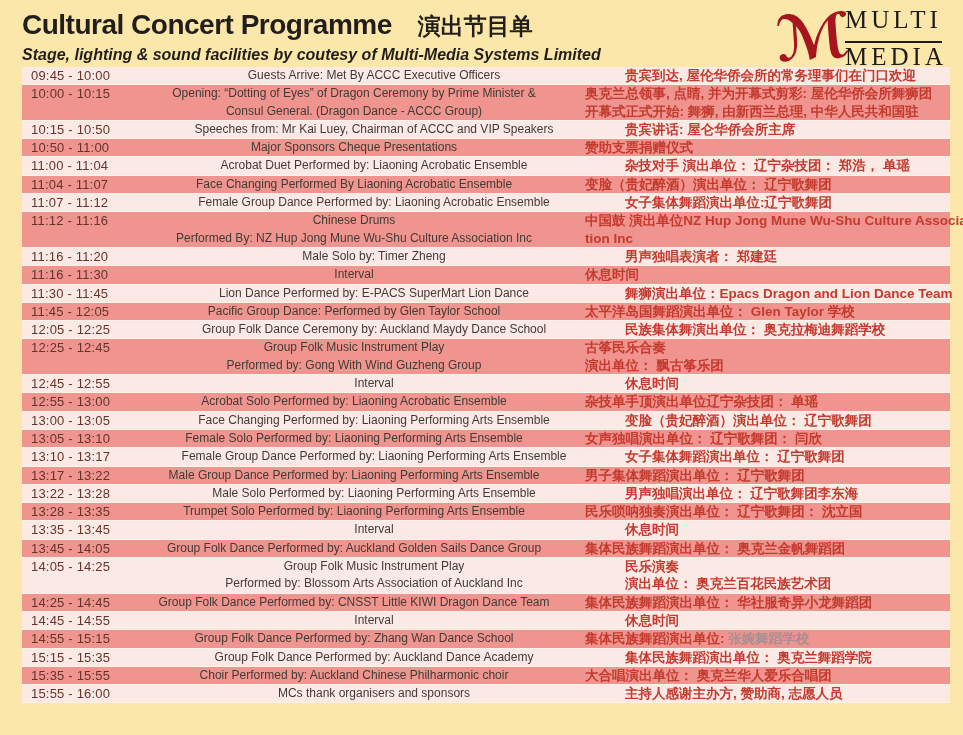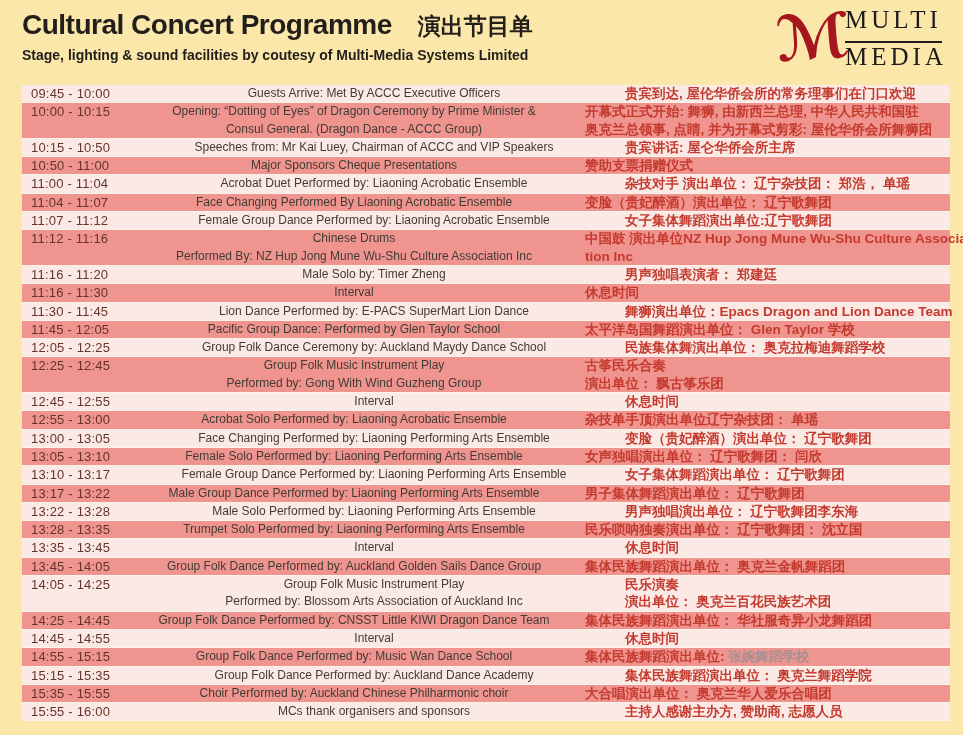--- a/index.html
+++ b/index.html
@@ -16,29 +16,29 @@
     --row-sep: #fdf3ea;
     --time-text: #66342a;
     --event-text: #413c35;
     --zh-text: #c43a2e;
     --zh-muted: #a59094;
     --logo-red: #a5161f;
     --title-text: #211e1b;
   }
 
   
-  .header { position: relative; padding: 10px 14px 0 22px; height: 85px; }
+  .header { position: relative; padding: 10px 14px 0 22px; height: 67px; }
   .title-line { display: flex; align-items: baseline; gap: 26px; }
   .title-en {
     font-size: 28px; font-weight: bold; color: var(--title-text);
     letter-spacing: -0.5px; line-height: 30px;
   }
   .title-zh { font-size: 23px; font-weight: bold; color: var(--title-text); line-height: 26px; }
   .subtitle {
-    margin-top: 5px; font-size: 14px; font-weight: bold; 
+    margin-top: 5px; font-size: 16px; font-weight: bold; font-style: italic;
     color: var(--title-text); line-height: 20px;
   }
   .logo {
     position: absolute; top: 6px; right: 16px;
     display: flex; align-items: center;
   }
   .logo-m {
     font-family: "DejaVu Sans", sans-serif;
     font-size: 62px; line-height: 58px; color: var(--logo-red);
     transform: rotate(-4deg); margin-right: -4px; font-weight: bold;
@@ -101,22 +101,22 @@
     </div>
     <div class="row dark">
       <div class="cell time">
         <div>10:00 - 10:15</div>
       </div>
       <div class="cell en">
         <div>Opening: “Dotting of Eyes” of Dragon Ceremony by Prime Minister  &amp;</div>
         <div>Consul General. (Dragon Dance - ACCC Group)</div>
       </div>
       <div class="cell zh">
+        <div>奥克兰总领事, 点睛, 并为开幕式剪彩: 屋伦华侨会所舞狮团</div>
         <div>开幕式正式开始: 舞狮, 由新西兰总理, 中华人民共和国驻</div>
-        <div>奥克兰总领事, 点睛, 并为开幕式剪彩: 屋伦华侨会所舞狮团</div>
       </div>
     </div>
     <div class="row light">
       <div class="cell time">
         <div>10:15 - 10:50</div>
       </div>
       <div class="cell en">
         <div>Speeches from: Mr Kai Luey, Chairman of ACCC and VIP Speakers</div>
       </div>
       <div class="cell zh">
@@ -391,21 +391,21 @@
       </div>
       <div class="cell zh">
         <div>休息时间</div>
       </div>
     </div>
     <div class="row dark">
       <div class="cell time">
         <div>14:55 - 15:15</div>
       </div>
       <div class="cell en">
-        <div>Group Folk Dance Performed by: Music Wan Dance School</div>
+        <div>Group Folk Dance Performed by: Zhang Wan Dance School</div>
       </div>
       <div class="cell zh">
         <div>集体民族舞蹈演出单位: <span class="muted">张婉舞蹈学校</span></div>
       </div>
     </div>
     <div class="row light">
       <div class="cell time">
         <div>15:15 - 15:35</div>
       </div>
       <div class="cell en">

